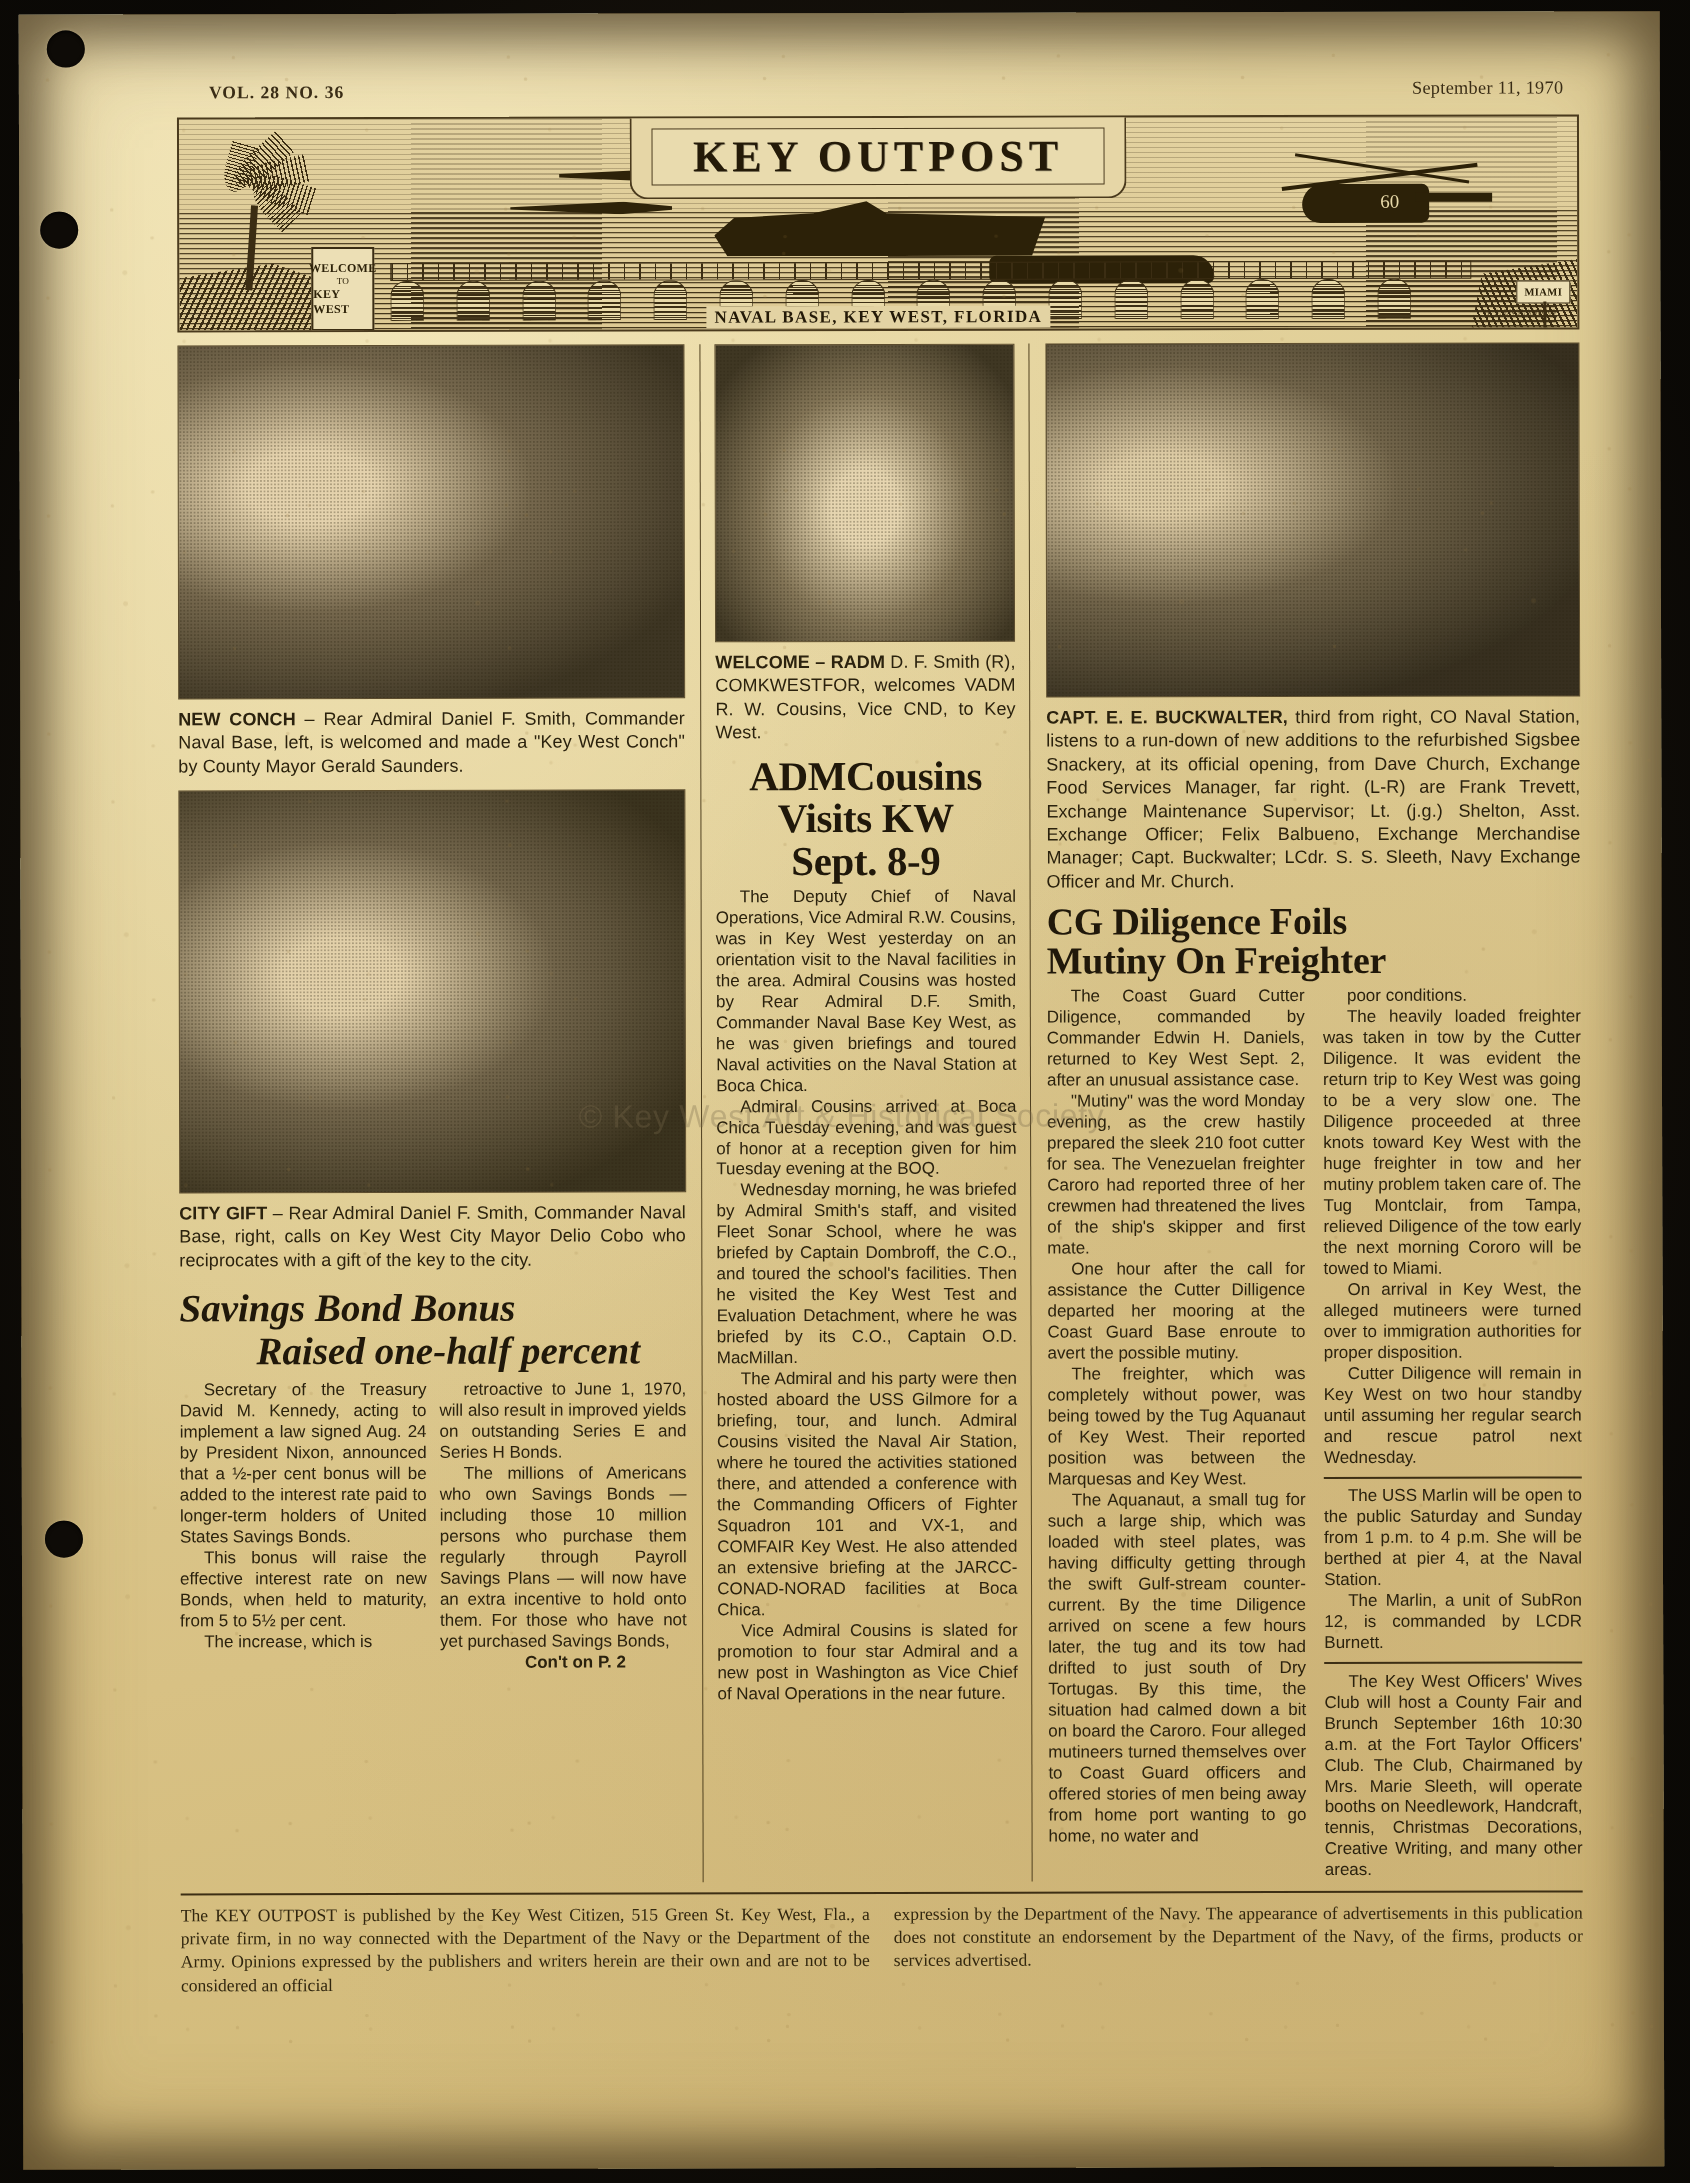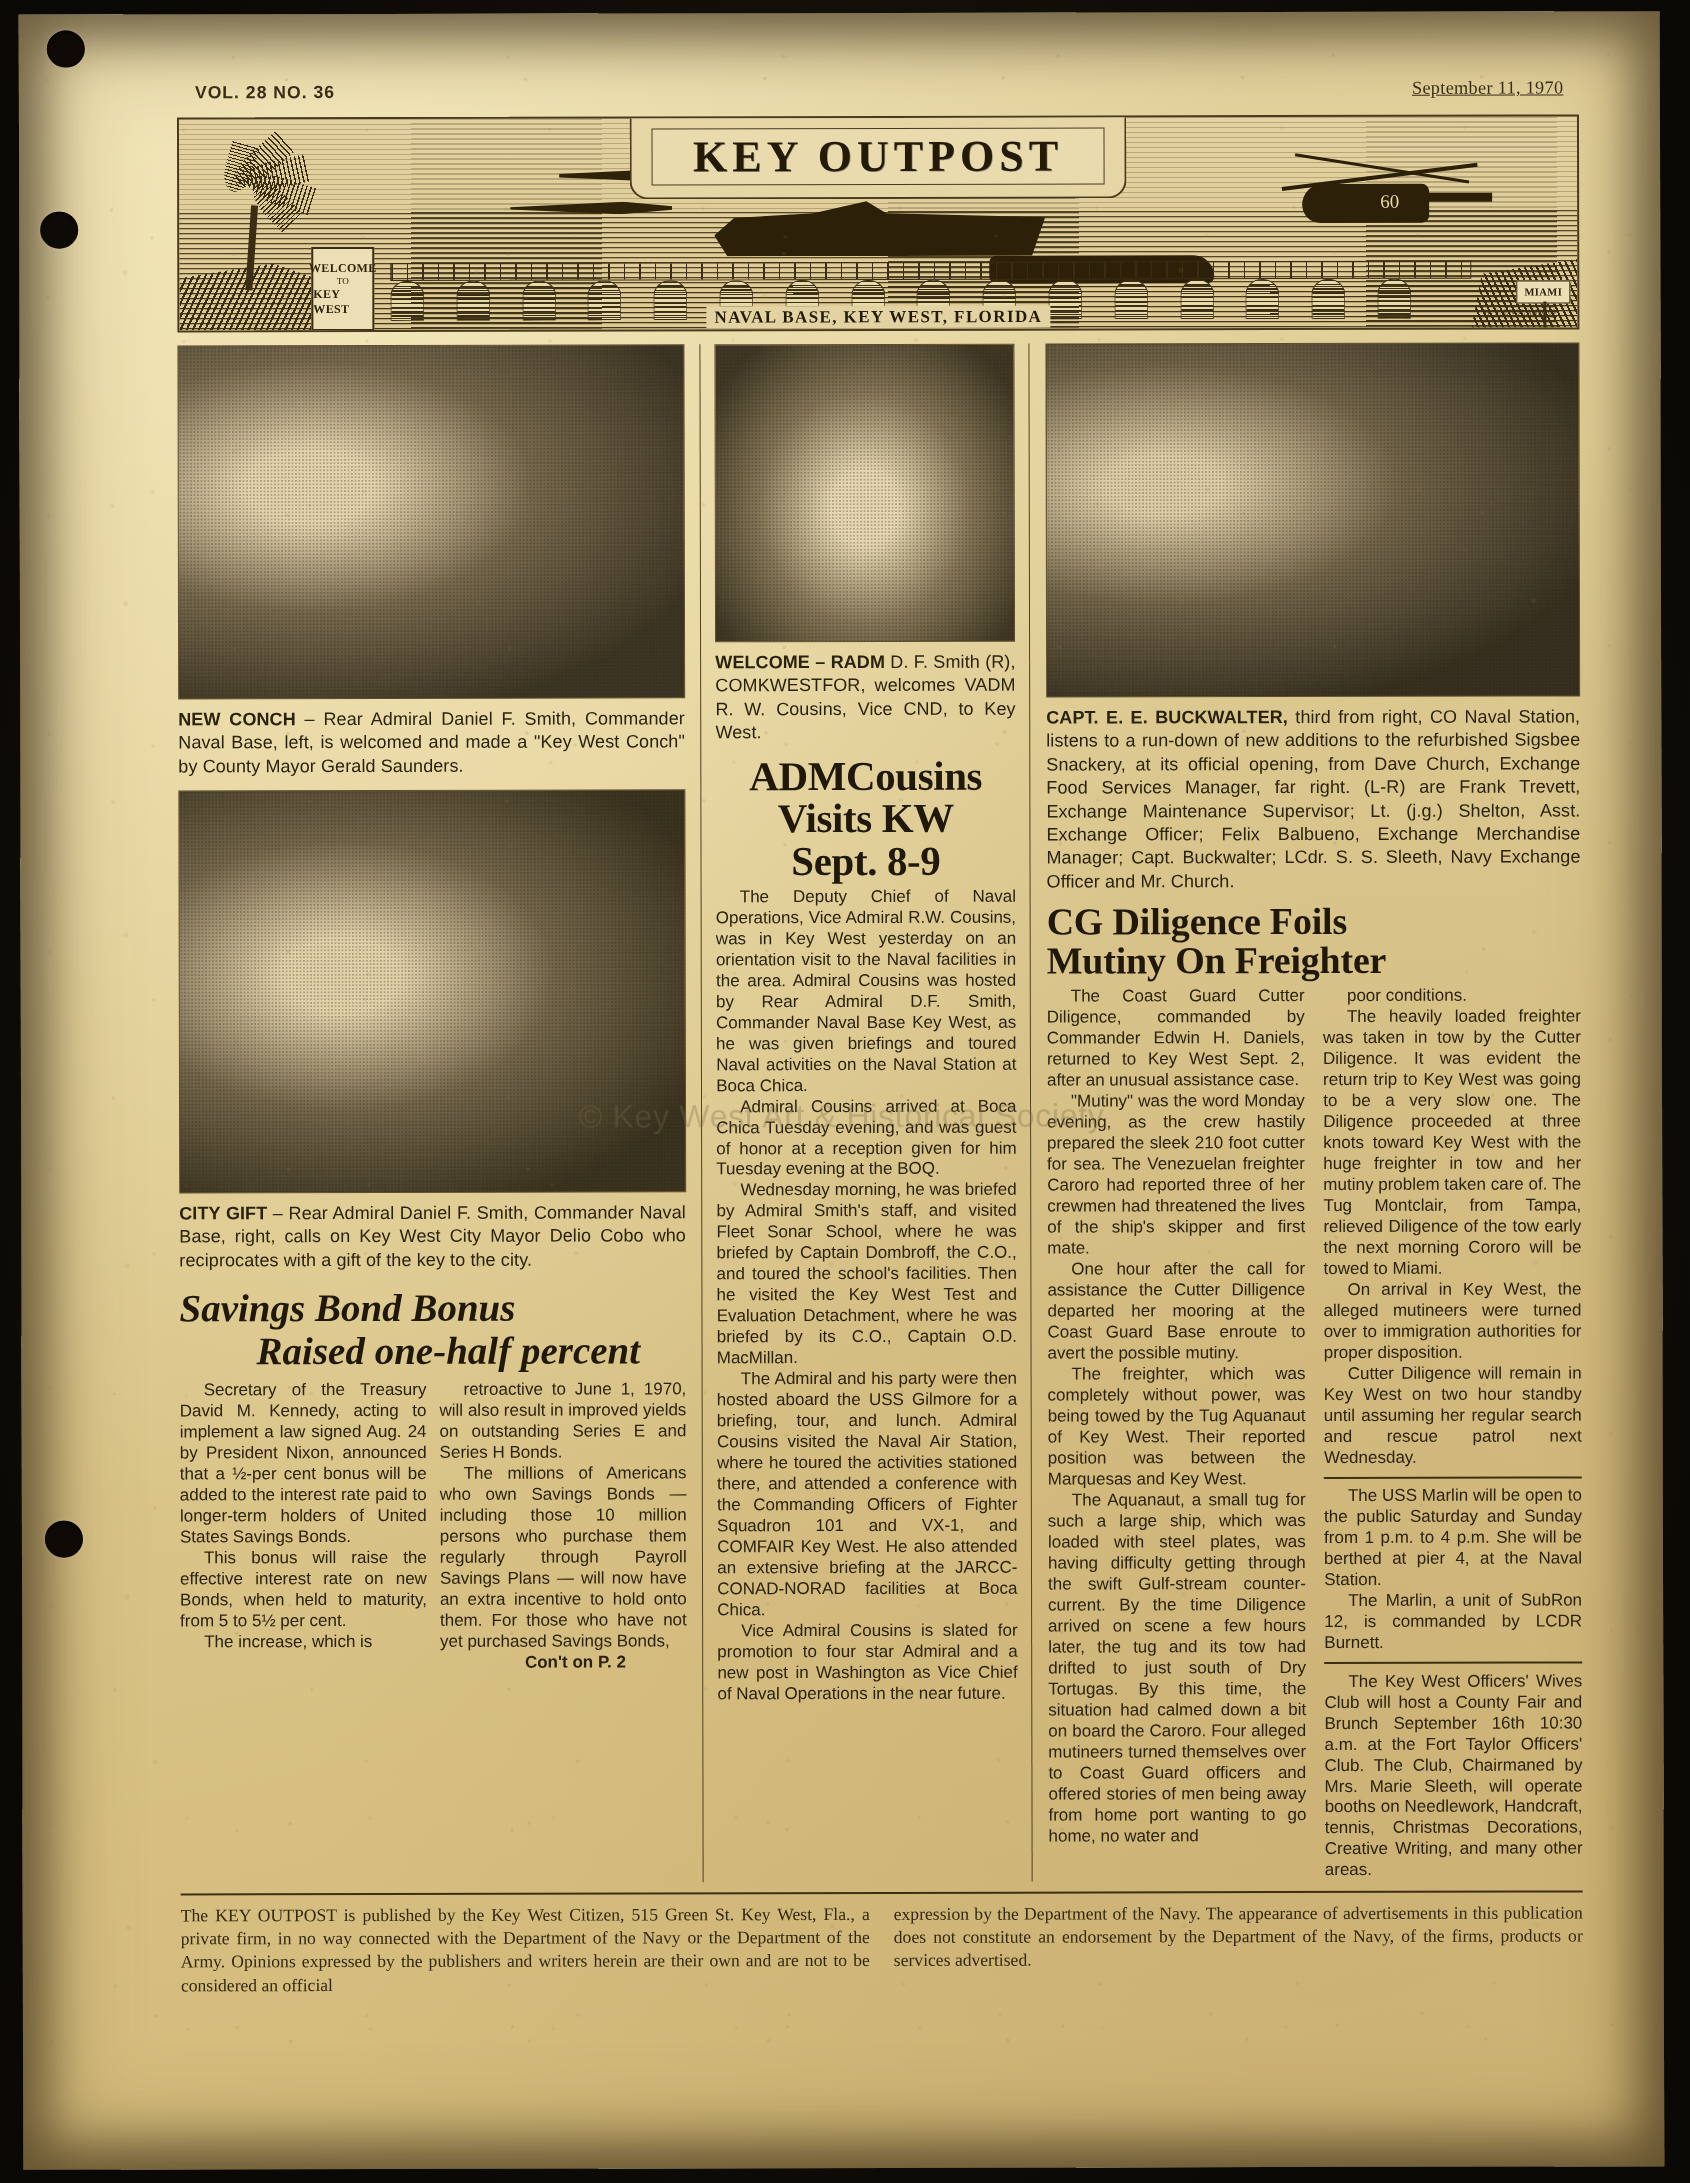--- a/index.html
+++ b/index.html
@@ -38,24 +38,24 @@
 
   
   .punch{position:absolute;width:38px;height:37px;border-radius:50%;
     background:#0e0b07;box-shadow:0 1.4px 3.5px rgba(0,0,0,.8) inset,0 0 4.2px rgba(255,240,200,.18);}
 
   
   #content{position:absolute;left:158px;top:62px;width:1402px;height:2042px;}
 
   
   .mast-top{position:relative;height:37px;}
-  .volline{position:absolute;left:18px;top:5.6px;font-family:Liberation Sans, sans-serif;
+  .volline{position:absolute;left:32px;top:5.6px;font-family:Liberation Serif, serif;
     font-size:17.6px;letter-spacing:1px;color:#3a2d16;font-weight:700;}
   .dateline{position:absolute;right:15.5px;top:4.2px;font-family:"Liberation Serif",serif;
-    font-size:18.3px;color:#3a2d16;letter-spacing:0.3px;text-decoration:underline;}
+    font-size:18.3px;color:#3a2d16;letter-spacing:0.3px;}
 
   .bannerbox{position:relative;margin-top:4.2px;height:211px;border:2.1px solid #4a3a1d;
     background:
       repeating-linear-gradient(0deg, rgba(62,48,24,.26) 0 1.4px, rgba(62,48,24,0) 1.4px 5px),
       linear-gradient(180deg,#e3d2a0,#ddc993);
     overflow:hidden;}
   
   .plaque{position:absolute;left:50%;top:-2.8px;transform:translateX(-50%);
     width:493px;height:82px;background:#e6d6a6;border:2.1px solid #4a3a1d;
     border-top:none;border-radius:0 0 18.3px 18.3px;display:flex;align-items:center;

